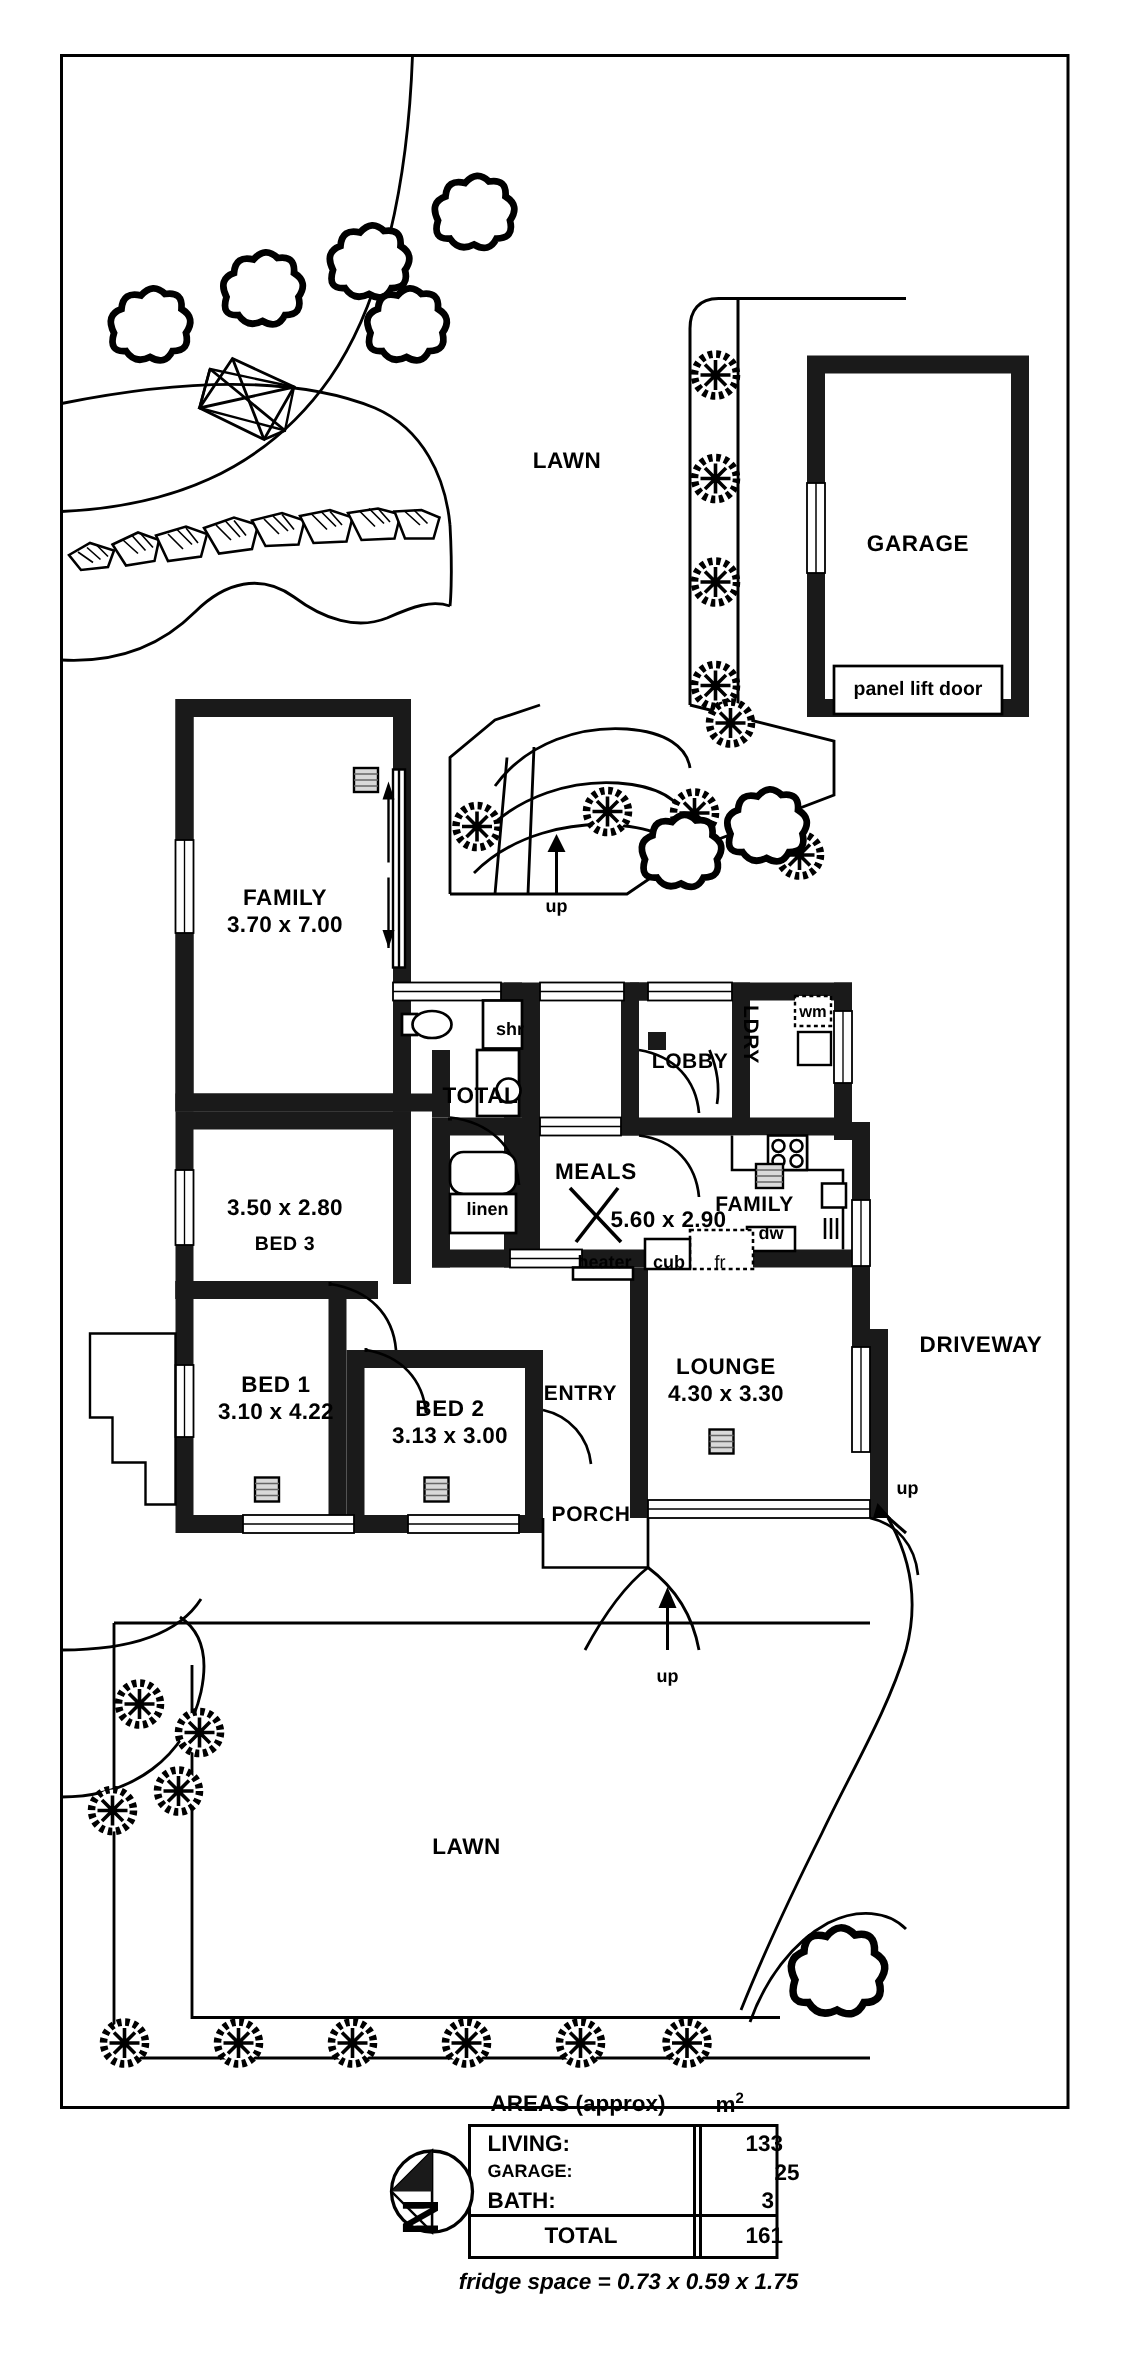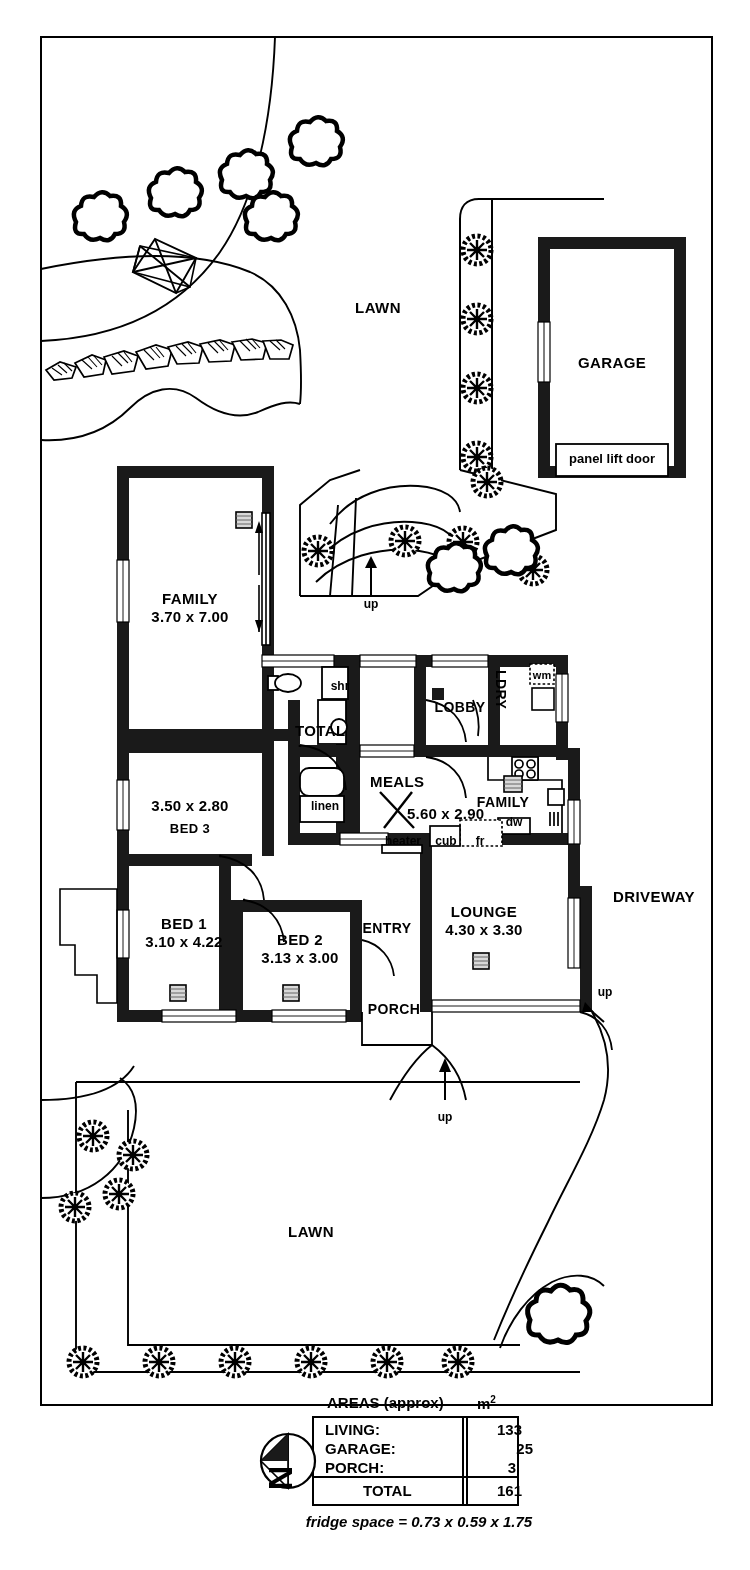--- a/index.html
+++ b/index.html
@@ -453,41 +453,41 @@
 
 <div class="lbl roomname ctr" style="left:612px;top:354px;font-size:15px;">GARAGE</div>
 
 <div class="lbl roomname" style="left:295px;top:722px;font-size:15px;">TOTAL</div>
 <div class="lbl ctr" style="left:340px;top:679px;font-size:12px;font-weight:700;">shr</div>
 <div class="lbl ctr" style="left:325px;top:799px;font-size:12px;font-weight:700;">linen</div>
 <div class="lbl roomname ctr" style="left:460px;top:699px;font-size:14px;">LOBBY</div>
 <div class="lbl roomname" style="left:509px;top:670px;font-size:14px;transform:rotate(90deg);transform-origin:left top;">LDRY</div>
 <div class="lbl ctr" style="left:542px;top:669px;font-size:11px;font-weight:700;">wm</div>
 <div class="lbl ctr" style="left:514px;top:815px;font-size:12px;font-weight:700;">dw</div>
-<div class="lbl ctr" style="left:480px;top:834px;font-size:12px;font-weight:700;">fr</div>
+<div class="lbl ctr" style="left:480px;top:834px;font-size:12px;font-weight:400;">fr</div>
 <div class="lbl ctr" style="left:446px;top:834px;font-size:12px;font-weight:700;">cub</div>
 <div class="lbl ctr" style="left:403px;top:834px;font-size:12px;font-weight:700;">heater</div>
 <div class="lbl roomname ctr" style="left:387px;top:920px;font-size:14px;">ENTRY</div>
 <div class="lbl roomname ctr" style="left:394px;top:1001px;font-size:14px;">PORCH</div>
 <div class="lbl ctr" style="left:612px;top:451px;font-size:13px;font-weight:700;">panel lift door</div>
 
 <div class="lbl ctr" style="left:371px;top:597px;font-size:12px;font-weight:700;">up</div>
 <div class="lbl ctr" style="left:445px;top:1110px;font-size:12px;font-weight:700;">up</div>
 <div class="lbl ctr" style="left:605px;top:985px;font-size:12px;font-weight:700;">up</div>
 
 <div class="lbl" style="left:327px;top:1394px;font-size:15px;font-weight:700;">AREAS (approx)</div>
 <div class="lbl" style="left:477px;top:1394px;font-size:15px;font-weight:700;"><span>m</span><sup style="font-size:10px;">2</sup></div>
 
 <div class="lbl" style="left:325px;top:1421px;font-size:15px;font-weight:700;">LIVING:</div>
 <div class="lbl" style="right:228px;top:1421px;font-size:15px;font-weight:700;">133</div>
 
-<div class="lbl" style="left:325px;top:1440px;font-size:15px;font-weight:700;">GARAGE:</div>
+<div class="lbl" style="left:325px;top:1440px;font-size:12px;font-weight:700;">GARAGE:</div>
 <div class="lbl" style="right:217px;top:1440px;font-size:15px;font-weight:700;">25</div>
 
-<div class="lbl" style="left:325px;top:1459px;font-size:15px;font-weight:700;">PORCH:</div>
+<div class="lbl" style="left:325px;top:1459px;font-size:15px;font-weight:700;">BATH:</div>
 <div class="lbl" style="right:234px;top:1459px;font-size:15px;font-weight:700;">3</div>
 
 <div class="lbl" style="left:325px;top:1482px;font-size:15px;font-weight:700;margin-left:38px;">TOTAL</div>
 <div class="lbl" style="right:228px;top:1482px;font-size:15px;font-weight:700;">161</div>
 
 <div class="lbl ctr" style="left:419px;top:1513px;font-size:15px;font-weight:700;font-style:italic;">fridge space = 0.73 x 0.59 x 1.75</div>
 
 </div>
 
 </body></html>

